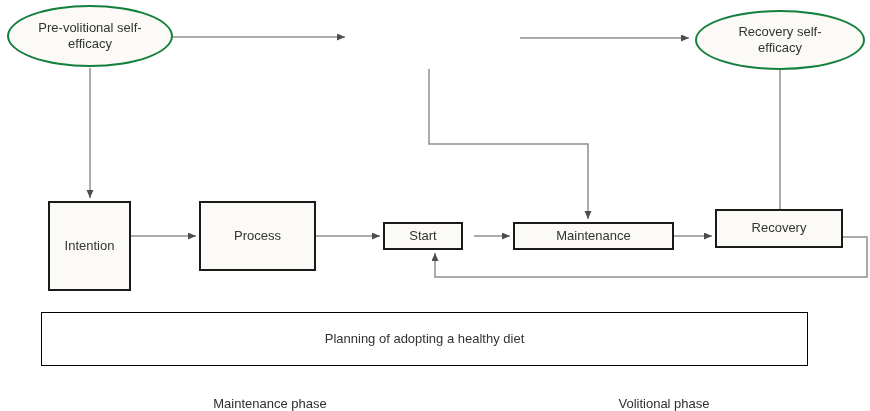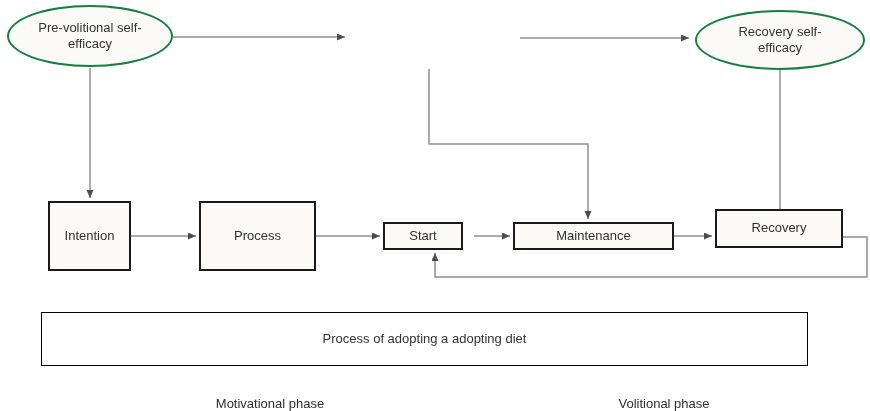--- a/index.html
+++ b/index.html
@@ -82,41 +82,41 @@
 
   <div class="node ellipse" style="left:7px; top:5px; width:166px; height:62px;">
     <span class="lbl">Pre-volitional self-efficacy</span>
   </div>
 
 
   <div class="node ellipse" style="left:695px; top:10px; width:170px; height:60px;">
     <span class="lbl">Recovery self-efficacy</span>
   </div>
 
-  <div class="node box" style="left:48px; top:201px; width:83px; height:70px;">
+  <div class="node box" style="left:48px; top:201px; width:83px; height:90px;">
     <span>Intention</span>
   </div>
 
   <div class="node box" style="left:199px; top:201px; width:117px; height:70px;">
     <span>Process</span>
   </div>
 
   <div class="node box" style="left:383px; top:222px; width:80px; height:28px;justify-content:center;">
     <span>Start</span>
   </div>
 
   <div class="node box" style="left:513px; top:222px; width:161px; height:28px;">
     <span>Maintenance</span>
   </div>
 
   <div class="node box" style="left:715px; top:209px; width:128px; height:39px;">
     <span>Recovery</span>
   </div>
 
   <div class="node process-box" style="left:41px; top:312px; width:767px; height:54px;">
-    <span>Process of adopting a adopting diet</span>
+    <span>Planning of adopting a healthy diet</span>
   </div>
 
-  <div class="phase-label" style="left:270px; top:396px;">Motivational phase</div>
+  <div class="phase-label" style="left:270px; top:396px;">Maintenance phase</div>
 
   <div class="phase-label" style="left:664px; top:396px;">Volitional phase</div>
 
 </div>
 
 </body></html>

